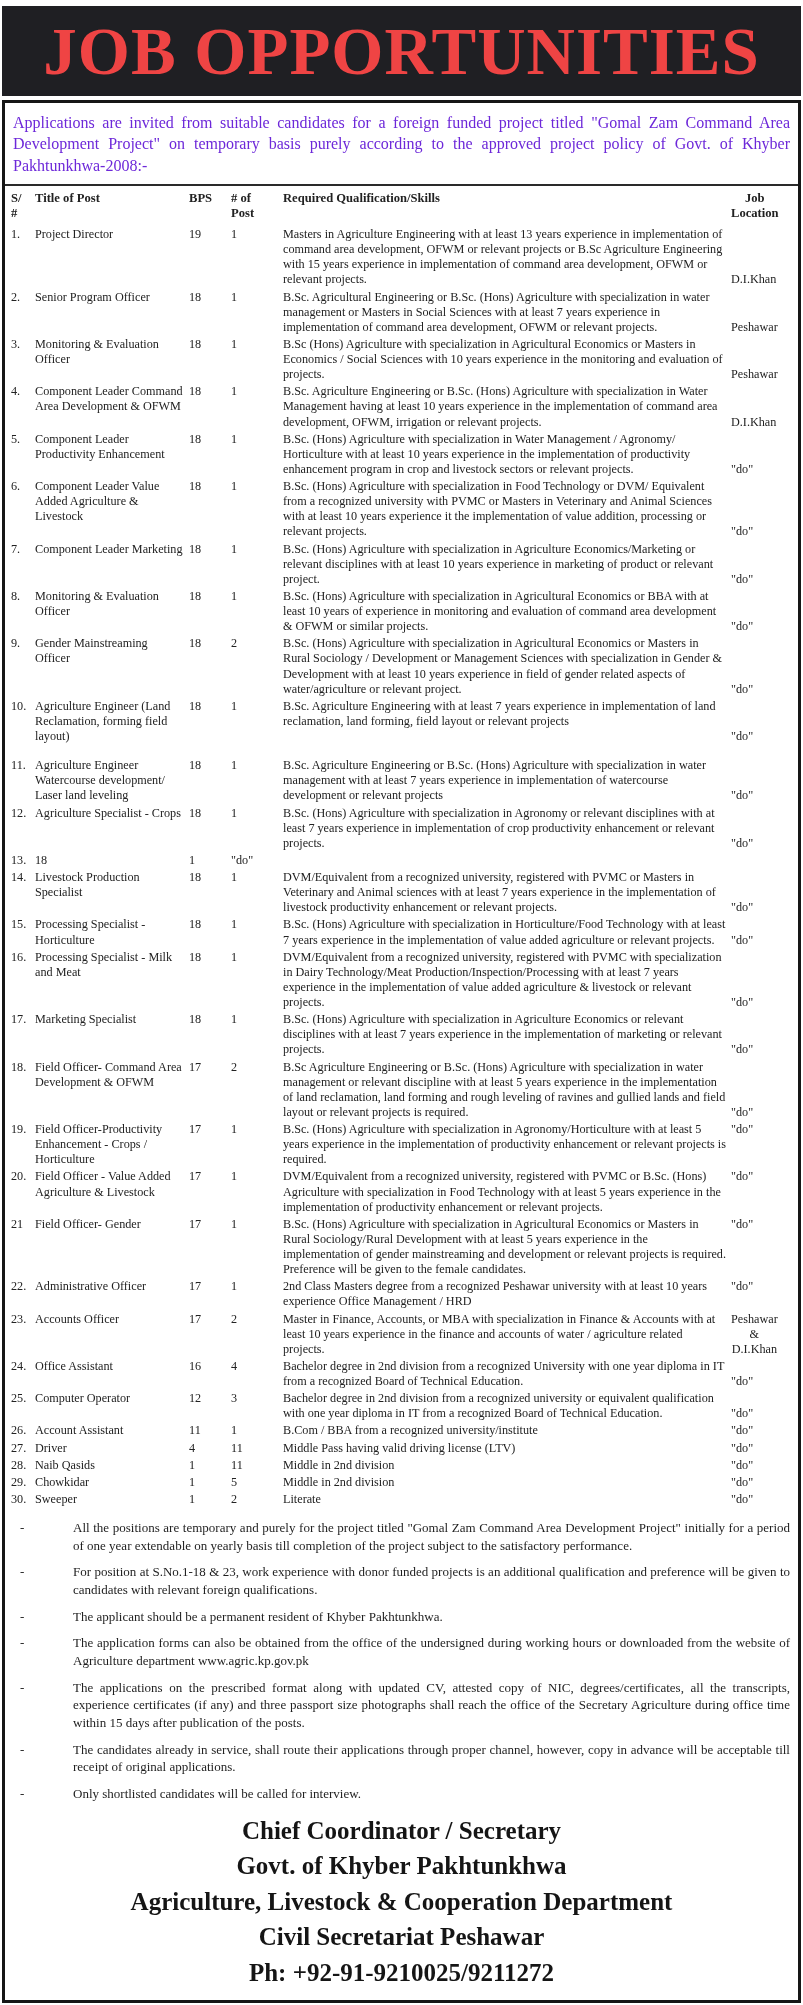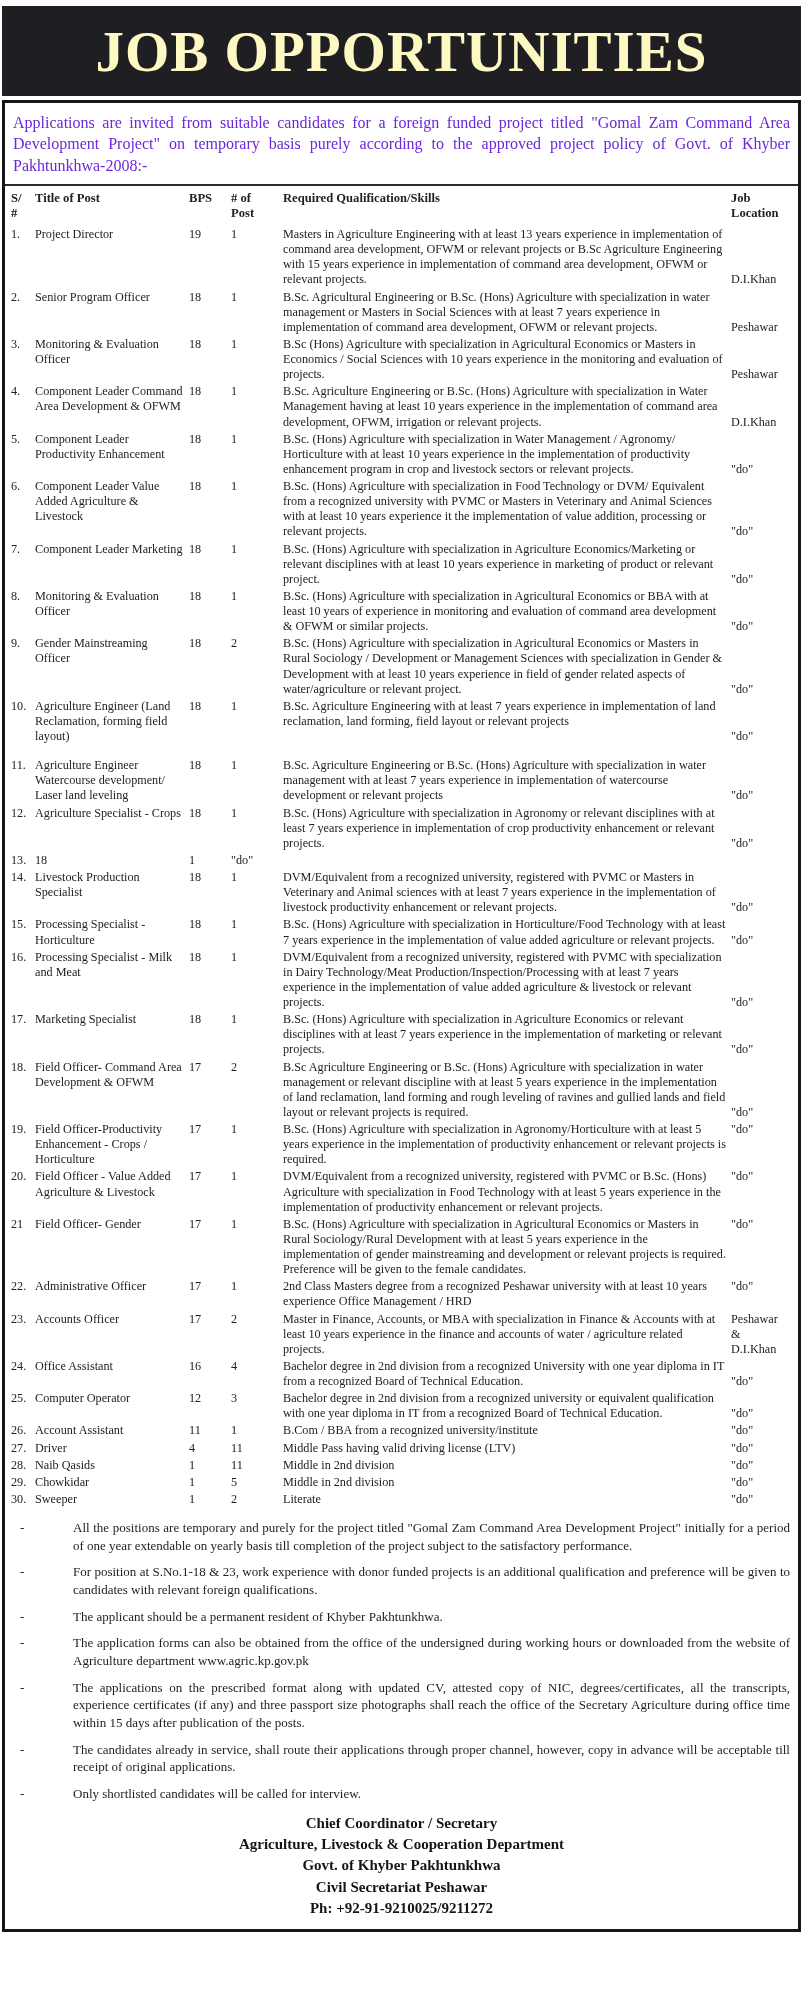--- a/index.html
+++ b/index.html
@@ -15,22 +15,22 @@
   
   .ad-header {
     margin: 6px 2px 4px 2px;
     height: 90px;
     background: var(--header-bg, #1f1f23);
     display: flex;
     align-items: center;
     justify-content: center;
   }
   .ad-header .title {
-    color: #fef9c3;
-    font-size: 57px;
+    color: #ef4444;
+    font-size: 67px;
     font-weight: bold;
     letter-spacing: 1px;
     white-space: nowrap;
     font-family: Liberation Serif, serif;
   }
   
   .ad-body {
     margin: 0 2px;
     border: 3px solid var(--border-color, #161616);
     padding: 7px 6px 10px 6px;
@@ -51,38 +51,38 @@
   
   .jobs-table { font-size: 12.2px; line-height: 1.24; color: #222; }
   .t-row {
     display: grid;
     grid-template-columns: 24px 154px 42px 52px 448px 1fr;
     margin-bottom: 2px;
   }
   .t-head { font-weight: bold; margin-bottom: 5px; font-size: 12.6px; }
   .cell { padding-right: 4px; }
   .pre { white-space: pre-line; }
-  .c-loc { display: flex; align-items: flex-end; white-space: pre-line; }
+  .c-loc { display: flex; align-items: flex-end; white-space: pre-line; text-align: center; }
   .c-loc.loc-top { align-items: flex-start; }
   .t-head .c-loc { align-items: flex-start; }
   .gap-after { margin-bottom: 14px; }
   
   .notes { margin-top: 12px; font-size: 13px; line-height: 1.36; color: #1e1e1e; }
   .note {
     display: grid;
     grid-template-columns: 26px 1fr;
     margin-bottom: 9px;
   }
   .note .dash { padding-left: 9px; }
   .note .ntext { text-align: justify; padding-right: 2px; margin-left: 36px; }
   
   .signature { margin-top: 10px; text-align: center; }
   .signature .sig-line {
     font-weight: bold;
-    font-size: 15px;
+    font-size: 25px;
     line-height: 1.42;
     color: #151515;
   }
 </style>
 </head>
 <body>
 
 <div class="page">
 
   <div class="ad-header">
@@ -417,23 +417,23 @@
         <div class="note">
           <div class="dash">-</div>
           <div class="ntext">Only shortlisted candidates will be called for interview.</div>
         </div>
       </div>
 
     <div class="signature">
 
         <div class="sig-line">Chief Coordinator / Secretary</div>
 
+        <div class="sig-line">Govt. of Khyber Pakhtunkhwa</div>
+
         <div class="sig-line">Agriculture, Livestock &amp; Cooperation Department</div>
-
-        <div class="sig-line">Govt. of Khyber Pakhtunkhwa</div>
 
         <div class="sig-line">Civil Secretariat Peshawar</div>
 
         <div class="sig-line">Ph: +92-91-9210025/9211272</div>
       </div>
 
   </div>
 
 </div>
 

